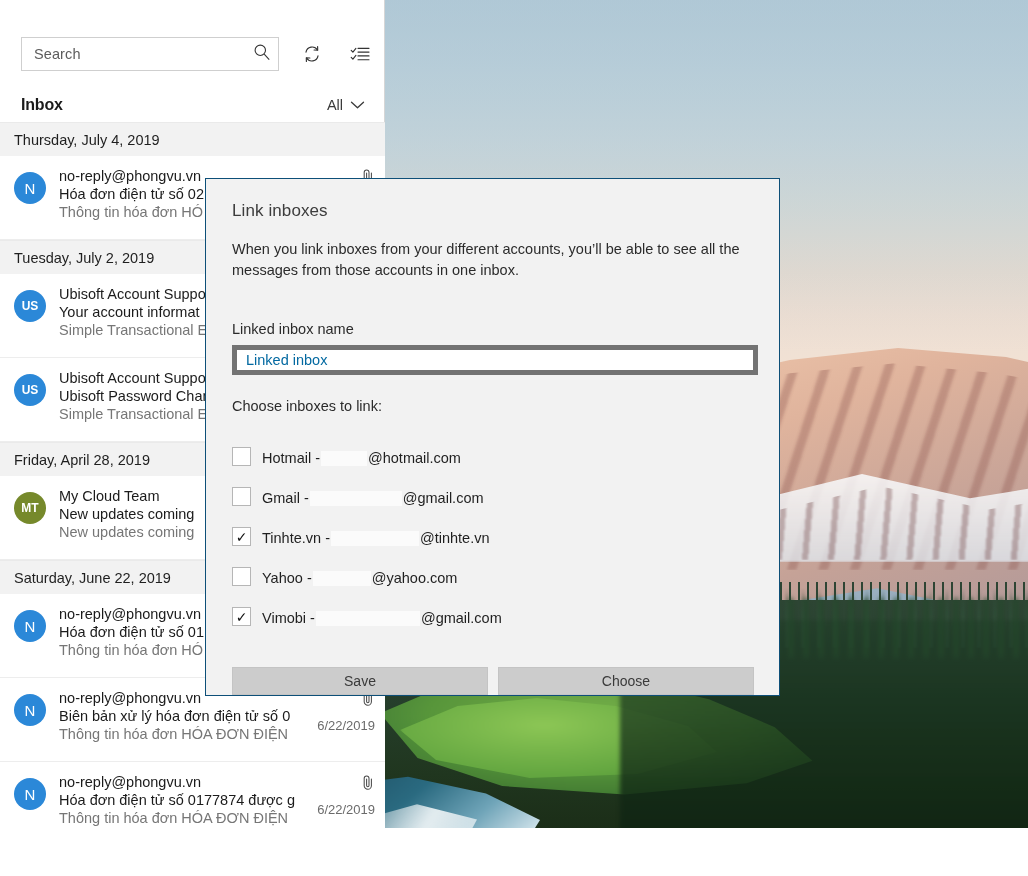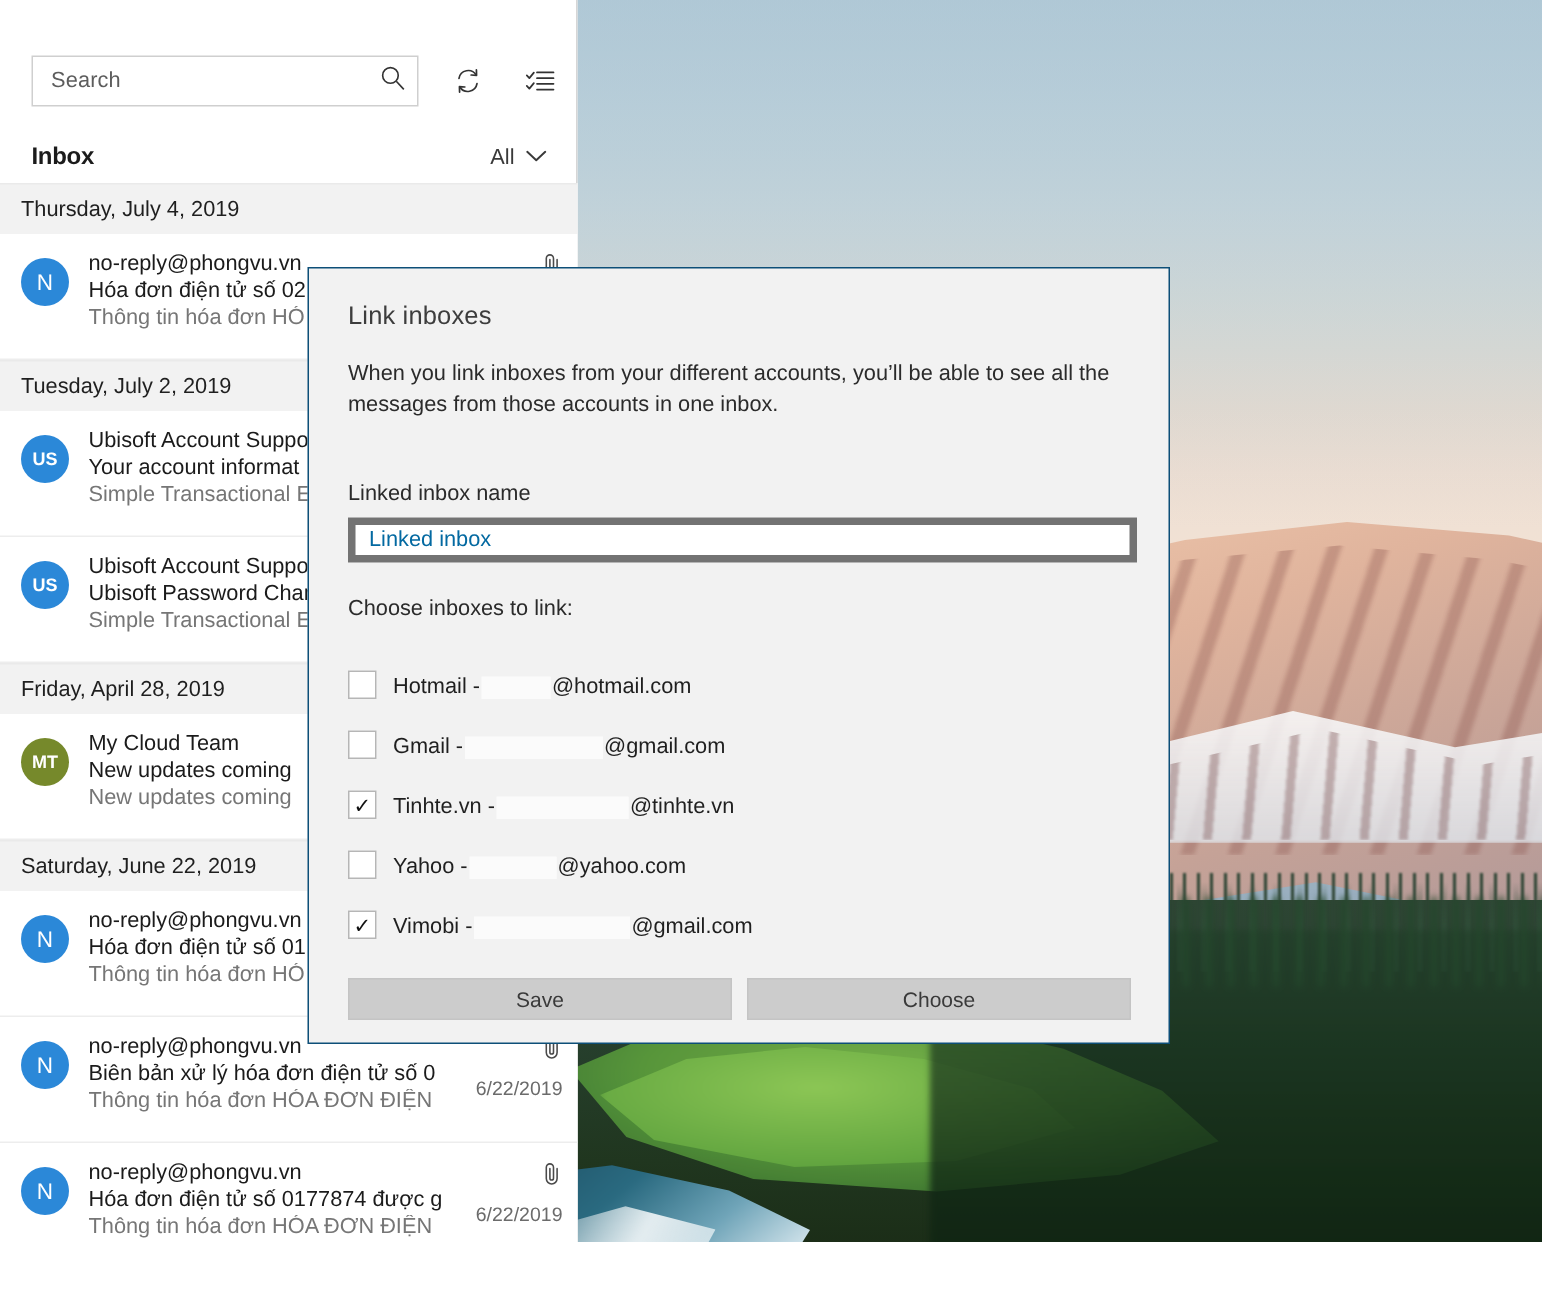--- a/index.html
+++ b/index.html
@@ -238,21 +238,21 @@
     font-size: 14px; color: #111; line-height: 1;
   }
   .cb-label { white-space: nowrap; display:flex; align-items:center; }
   .redact {
     display:inline-block; background: #fbfbfb; height: 15px;
     vertical-align: middle; margin: 0 1px;
     box-shadow: inset 0 0 0 1px #fbfbfb;
   }
   .dlg-actions {
     position: absolute; left: 0; bottom: 0; width: 100%; height: 76px;
-    display: flex; align-items: center; padding: 18px 25px 0 26px; gap: 10px;
+    display: flex; align-items: flex-end; padding: 18px 25px 0 26px; gap: 10px;
   }
   .dlg-btn {
     flex: 1; height: 28px; background: #cccccc; border: 1px solid #c4c4c4;
     display: flex; align-items: center; justify-content: center;
     font-size: 14px; color: #3a3a3a;
   }
 </style>
 </head>
 <body>
 

